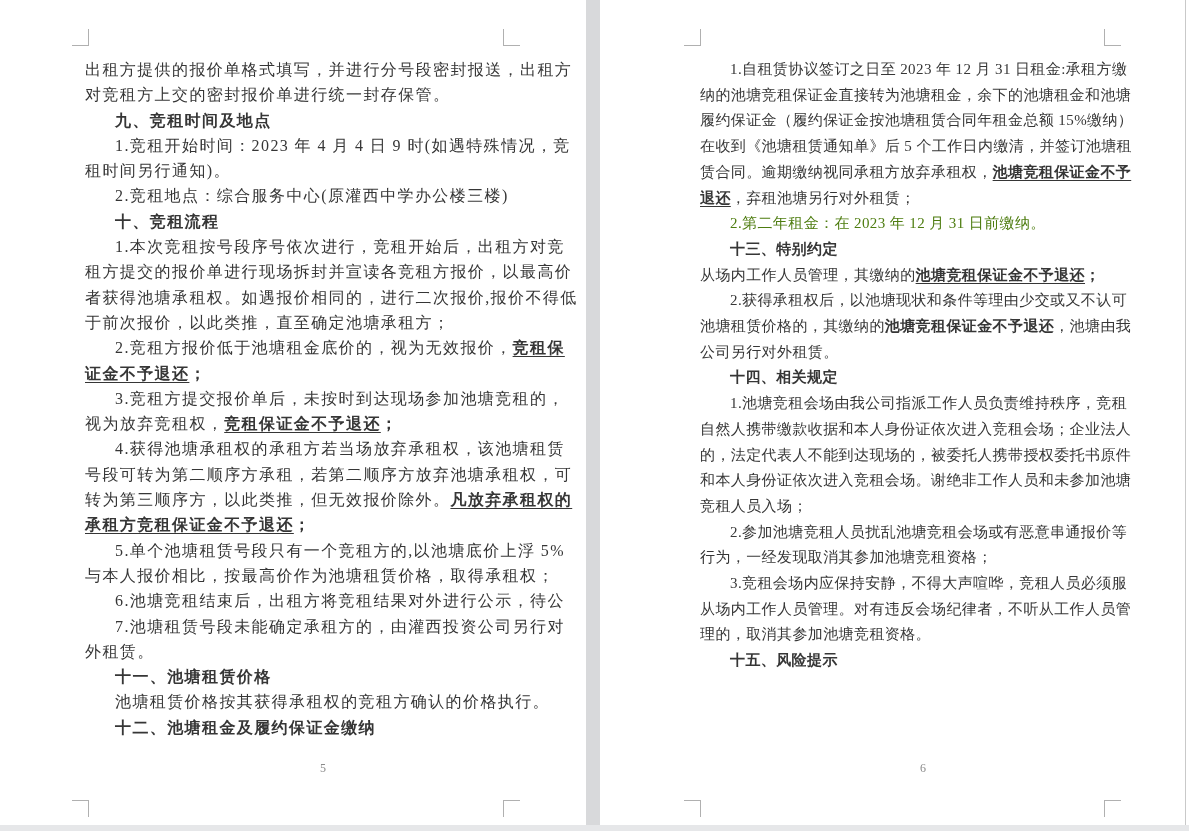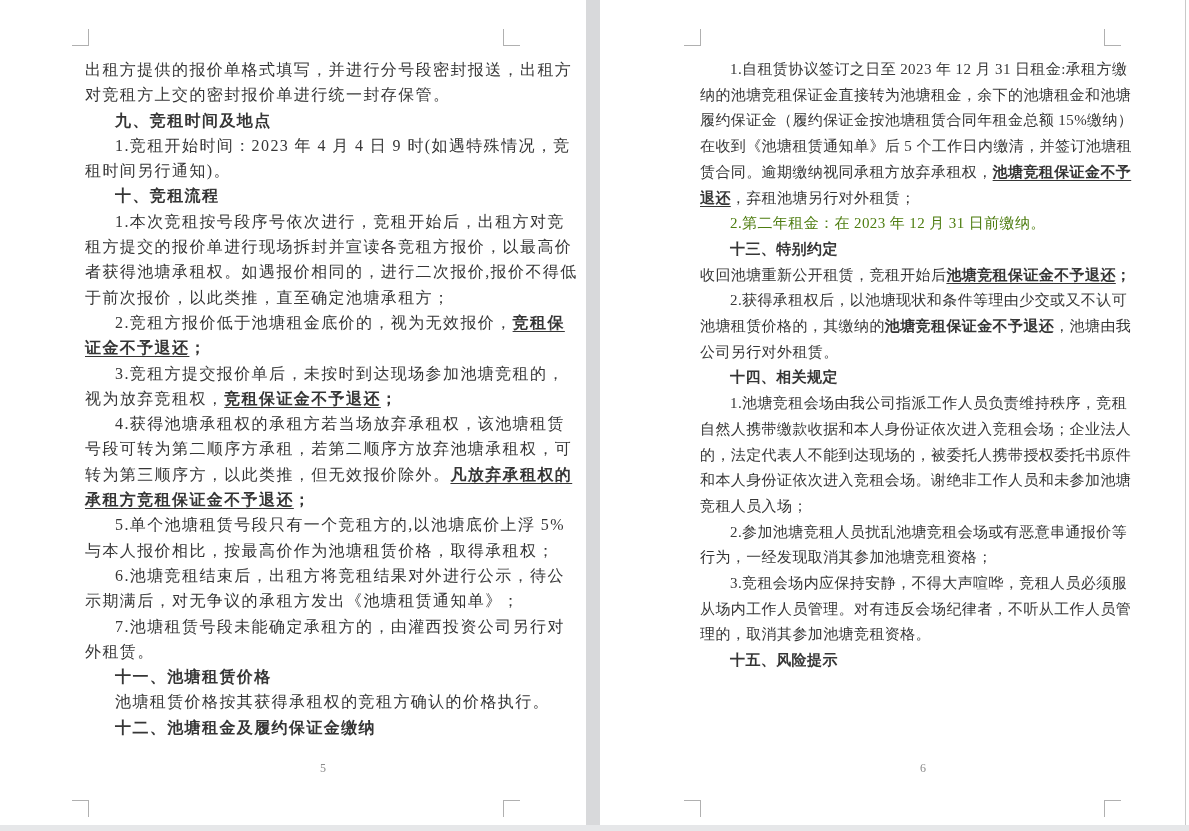--- a/index.html
+++ b/index.html
@@ -38,37 +38,37 @@
 </head>
 <body>
 
 <div class="page" id="page-left">
   <div class="text-layer">
       <div class="line"><span class="">出租方提供的报价单格式填写，并进行分号段密封报送，出租方</span></div>
       <div class="line"><span class="">对竞租方上交的密封报价单进行统一封存保管。</span></div>
       <div class="line ind"><span class=" b">九、竞租时间及地点</span></div>
       <div class="line ind"><span class="">1.竞租开始时间：2023 年 4 月 4 日 9 时(如遇特殊情况，竞</span></div>
       <div class="line"><span class="">租时间另行通知)。</span></div>
+      <div class="line ind"><span class="">2.竞租地点：综合服务中心(原灌西中学办公楼三楼)</span></div>
       <div class="line ind"><span class=" b">十、竞租流程</span></div>
       <div class="line ind"><span class="">1.本次竞租按号段序号依次进行，竞租开始后，出租方对竞</span></div>
       <div class="line"><span class="">租方提交的报价单进行现场拆封并宣读各竞租方报价，以最高价</span></div>
       <div class="line"><span class="">者获得池塘承租权。如遇报价相同的，进行二次报价,报价不得低</span></div>
       <div class="line"><span class="">于前次报价，以此类推，直至确定池塘承租方；</span></div>
       <div class="line ind"><span class="">2.竞租方报价低于池塘租金底价的，视为无效报价，</span><span class=" b u">竞租保</span></div>
       <div class="line"><span class=" b u">证金不予退还</span><span class=" b">；</span></div>
       <div class="line ind"><span class="">3.竞租方提交报价单后，未按时到达现场参加池塘竞租的，</span></div>
       <div class="line"><span class="">视为放弃竞租权，</span><span class=" b u">竞租保证金不予退还</span><span class=" b">；</span></div>
       <div class="line ind"><span class="">4.获得池塘承租权的承租方若当场放弃承租权，该池塘租赁</span></div>
       <div class="line"><span class="">号段可转为第二顺序方承租，若第二顺序方放弃池塘承租权，可</span></div>
       <div class="line"><span class="">转为第三顺序方，以此类推，但无效报价除外。</span><span class=" b u">凡放弃承租权的</span></div>
       <div class="line"><span class=" b u">承租方竞租保证金不予退还</span><span class=" b">；</span></div>
       <div class="line ind"><span class="">5.单个池塘租赁号段只有一个竞租方的,以池塘底价上浮 5%</span></div>
       <div class="line"><span class="">与本人报价相比，按最高价作为池塘租赁价格，取得承租权；</span></div>
       <div class="line ind"><span class="">6.池塘竞租结束后，出租方将竞租结果对外进行公示，待公</span></div>
-      <div class="line"><span class="">示期满后，对无争议的承租方发出《池塘租赁通知单》；</span></div>
       <div class="line ind"><span class="">7.池塘租赁号段未能确定承租方的，由灌西投资公司另行对</span></div>
       <div class="line"><span class="">外租赁。</span></div>
       <div class="line ind"><span class=" b">十一、池塘租赁价格</span></div>
       <div class="line ind"><span class="">池塘租赁价格按其获得承租权的竞租方确认的价格执行。</span></div>
       <div class="line ind"><span class=" b">十二、池塘租金及履约保证金缴纳</span></div>
     </div>
   <div class="pagenum">5</div>
 </div>
 
 <div class="page-gap"></div>
@@ -76,21 +76,21 @@
 <div class="page" id="page-right">
   <div class="text-layer">
       <div class="line ind"><span class="">1.自租赁协议签订之日至 2023 年 12 月 31 日租金:承租方缴</span></div>
       <div class="line"><span class="">纳的池塘竞租保证金直接转为池塘租金，余下的池塘租金和池塘</span></div>
       <div class="line"><span class="">履约保证金（履约保证金按池塘租赁合同年租金总额 15%缴纳）</span></div>
       <div class="line"><span class="">在收到《池塘租赁通知单》后 5 个工作日内缴清，并签订池塘租</span></div>
       <div class="line"><span class="">赁合同。逾期缴纳视同承租方放弃承租权，</span><span class=" b u">池塘竞租保证金不予</span></div>
       <div class="line"><span class=" b u">退还</span><span class="">，弃租池塘另行对外租赁；</span></div>
       <div class="line ind"><span class=" blue">2.第二年租金：在 2023 年 12 月 31 日前缴纳。</span></div>
       <div class="line ind"><span class=" b">十三、特别约定</span></div>
-      <div class="line"><span class="">收回池塘重新公开租赁，竞租开始后</span><span class=" b u">池塘竞租保证金不予退还</span><span class=" b">；</span></div>
+      <div class="line"><span class="">从场内工作人员管理，其缴纳的</span><span class=" b u">池塘竞租保证金不予退还</span><span class=" b">；</span></div>
       <div class="line ind"><span class="">2.获得承租权后，以池塘现状和条件等理由少交或又不认可</span></div>
       <div class="line"><span class="">池塘租赁价格的，其缴纳的</span><span class=" b">池塘竞租保证金不予退还</span><span class="">，池塘由我</span></div>
       <div class="line"><span class="">公司另行对外租赁。</span></div>
       <div class="line ind"><span class=" b">十四、相关规定</span></div>
       <div class="line ind"><span class="">1.池塘竞租会场由我公司指派工作人员负责维持秩序，竞租</span></div>
       <div class="line"><span class="">自然人携带缴款收据和本人身份证依次进入竞租会场；企业法人</span></div>
       <div class="line"><span class="">的，法定代表人不能到达现场的，被委托人携带授权委托书原件</span></div>
       <div class="line"><span class="">和本人身份证依次进入竞租会场。谢绝非工作人员和未参加池塘</span></div>
       <div class="line"><span class="">竞租人员入场；</span></div>
       <div class="line ind"><span class="">2.参加池塘竞租人员扰乱池塘竞租会场或有恶意串通报价等</span></div>

